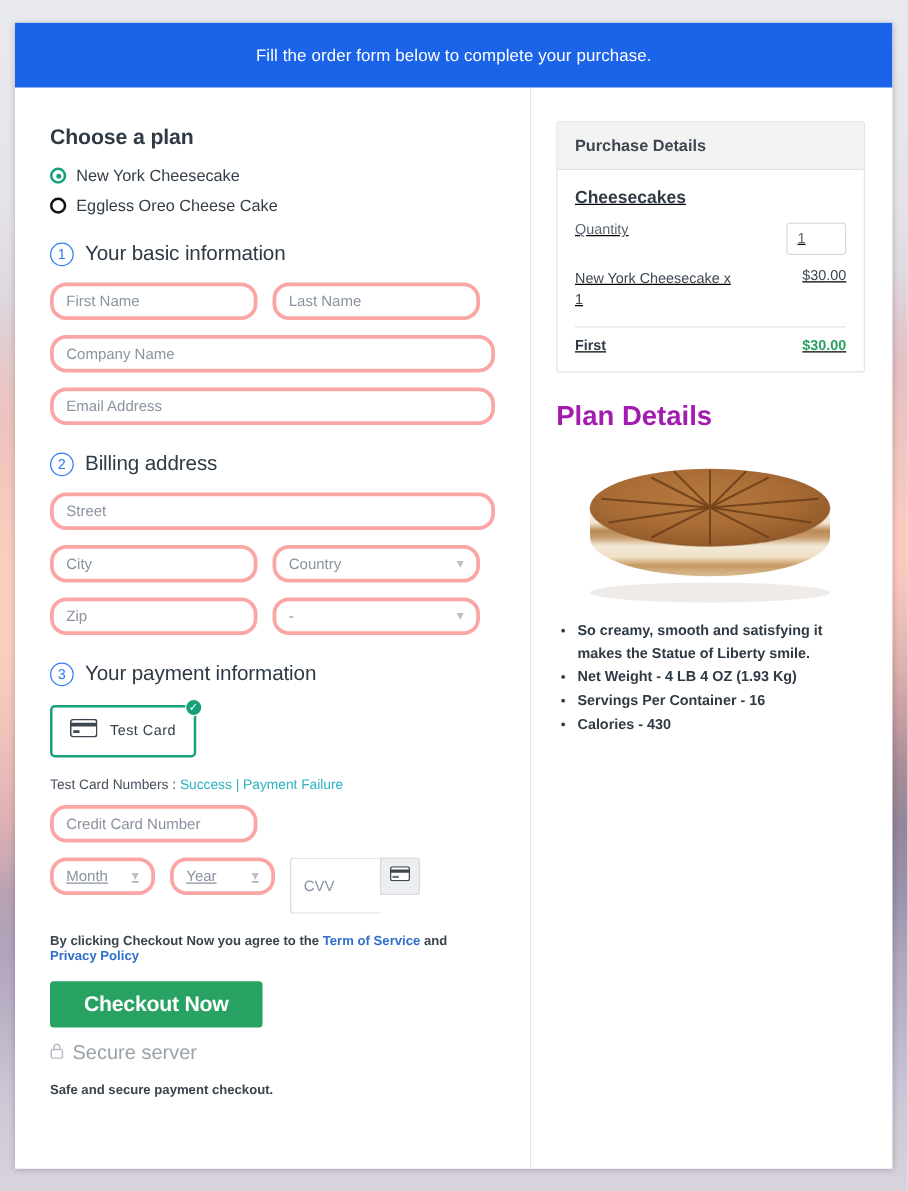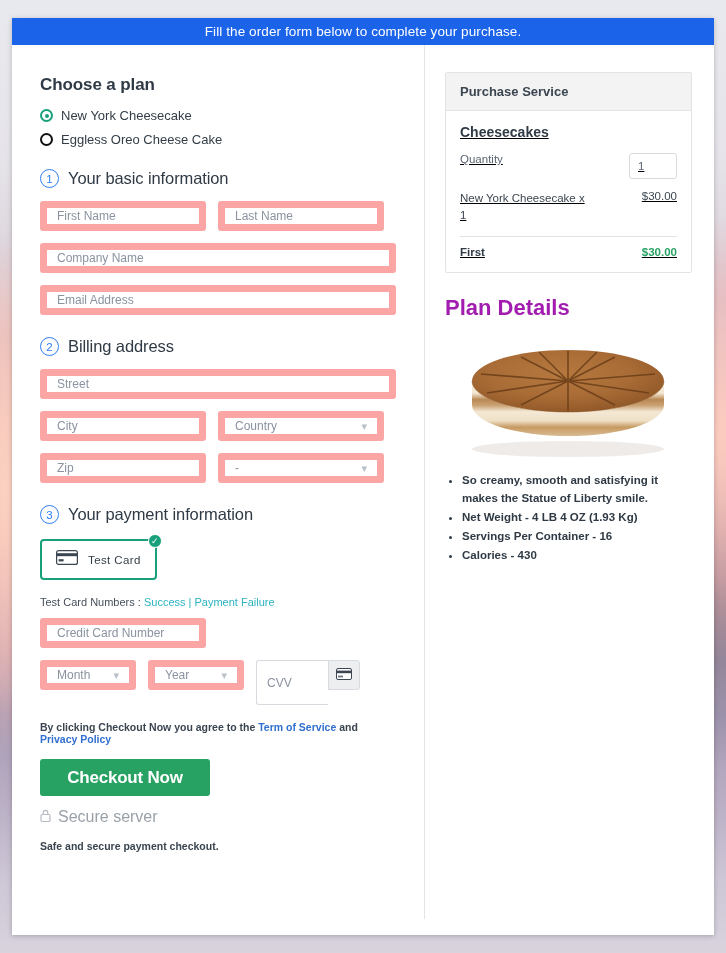--- a/index.html
+++ b/index.html
@@ -27,21 +27,21 @@
   }
   .card {
     position: absolute;
     left: 12px; top: 18px;
     width: 702px; height: 917px;
     background: #ffffff;
     box-shadow: 0 1px 5px rgba(0,0,0,0.22);
     overflow: hidden;
   }
   .banner {
-    height: 27px;
+    height: 52px;
     background: #1b63e8;
     color: #fff;
     display: flex; align-items: center; justify-content: center;
     font-size: 13.5px;
     letter-spacing: 0.1px;
   }
   .body-cols { display: flex; height: calc(100% - 43px); }
   .col-left { width: 412px; padding: 30px 28px 0 28px; }
   .col-right {
     flex: 1; border-left: 1px solid #e4e4e6;
@@ -70,29 +70,29 @@
   .step-num {
     width: 19px; height: 19px; border-radius: 50%;
     border: 1.4px solid #2f7df4; color: #2f7df4;
     font-size: 11.5px; display: flex; align-items: center; justify-content: center;
     margin-right: 9px; flex-shrink: 0;
   }
   .step-title { font-size: 16.5px; color: #2f3a45; letter-spacing: -0.1px; }
 
   .field-row { display: flex; gap: 12px; margin-bottom: 12px; }
   .fld {
-    height: 30px; border: 7px solid #fca5a5; border-radius: 3px;
+    height: 30px; border: 3px solid #fca5a5; border-radius: 13px;
     background: #fff; font-size: 12px; color: #8a93a0;
     padding: 0 10px; display: flex; align-items: center;
     width: 100%; font-family: "Liberation Sans", sans-serif;
   }
   .fld.half { width: 166px; flex: none; }
   .fld.sel { justify-content: space-between; }
   .chev { color: #b9c0c8; font-size: 11px; line-height: 1; }
-  .fld.w141 { width: 96px; flex: none; }
+  .fld.w141 { width: 84px; flex: none; text-decoration: underline; }
   .fld.ccnum { width: 166px; flex: none; }
 
   .cvv-wrap { display: flex; width: 104px; flex: none; }
   .cvv-in {
     height: 45px; border: 1px solid #d7dbe0; border-right: none;
     border-radius: 3px 0 0 3px; font-size: 12px; color: #8a93a0;
     padding: 0 10px; display: flex; align-items: center; flex: 1; background: #fff;
   }
   .cvv-btn {
     width: 32px; height: 30px; border: 1px solid #d7dbe0;
@@ -289,21 +289,21 @@
         </span>
         <span class="secure-txt">Secure server</span>
       </div>
 
       <div class="safe">Safe and secure payment checkout.</div>
     </div>
 
     <div class="col-right">
 
       <div class="pd-box">
-        <div class="pd-head">Purchase Service</div>
+        <div class="pd-head">Purchase Details</div>
         <div class="pd-body">
           <div class="pd-sub">Cheesecakes</div>
           <div class="pd-qty">
             <span class="pd-qty-lbl">Quantity</span>
             <span class="qty-input">1</span>
           </div>
           <div class="pd-line">
             <span class="pd-line-name">New York Cheesecake x 1</span>
             <span class="pd-line-amt">$30.00</span>
           </div>

